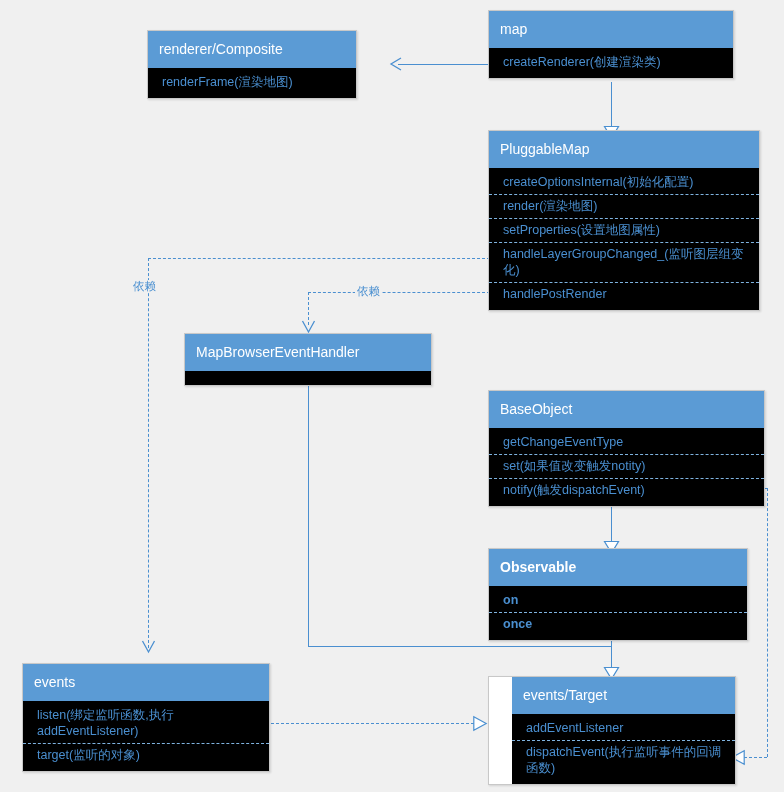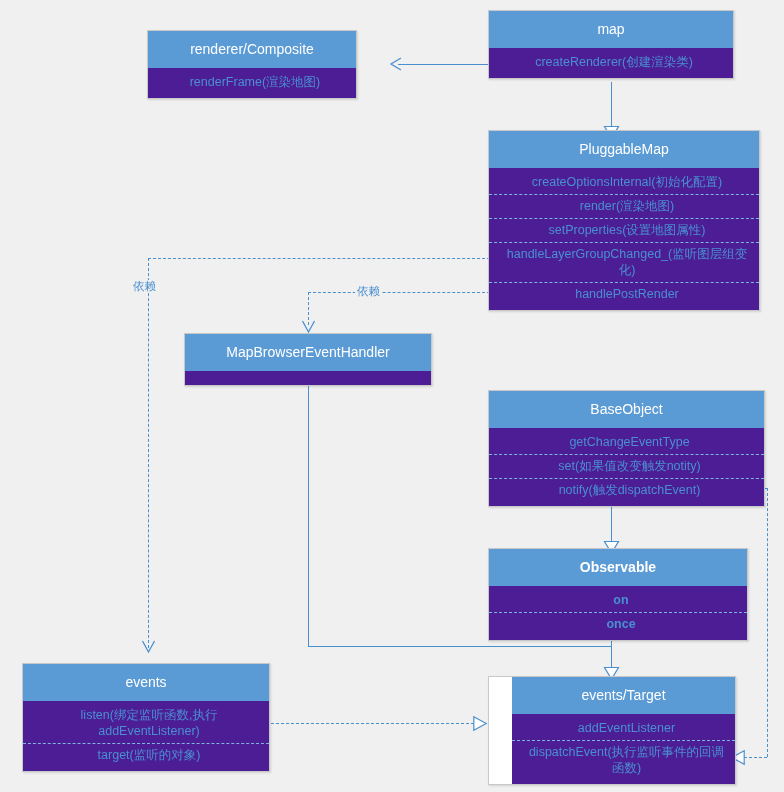--- a/index.html
+++ b/index.html
@@ -17,35 +17,34 @@
   }
 
   
   .uml-box {
     position: absolute;
     box-sizing: border-box;
     background: #ffffff;
     border: 1px solid #c8c8c8;
     box-shadow: 1px 1px 2px rgba(0,0,0,0.13);
     z-index: 5;
-    text-align: center;
   }
   .uml-title {
     box-sizing: border-box;
     background: #5b9bd5;
     color: #ffffff;
     font-size: 14px;
     line-height: 1.2;
     padding: 10px 11px 10px 11px;
     white-space: nowrap;
     overflow: hidden;
   }
   .uml-body {
     box-sizing: border-box;
-    background: #4c1d95;
+    background: #000000;
     padding: 3px 0 4px 0;
   }
   .uml-body.empty {
     min-height: 14px;
     padding: 0;
   }
   .uml-row {
     box-sizing: border-box;
     color: #4a8fd0;
     font-size: 12.5px;

